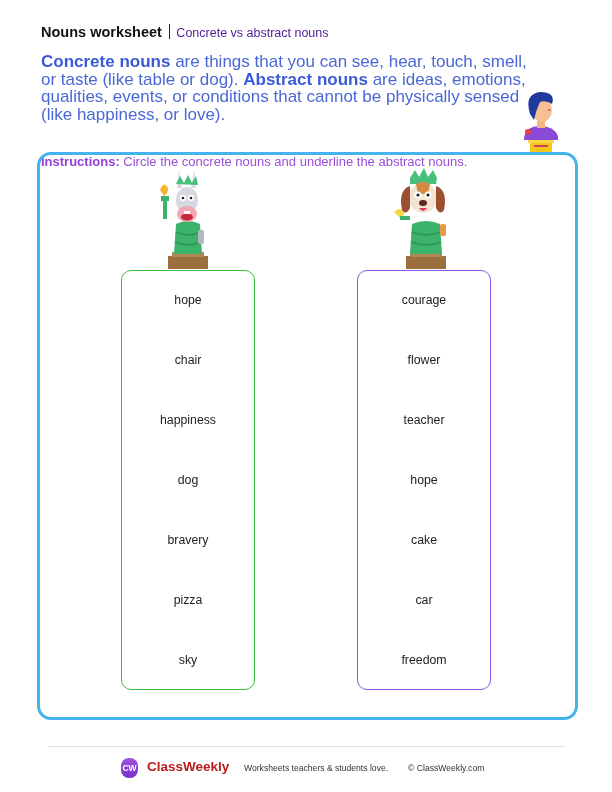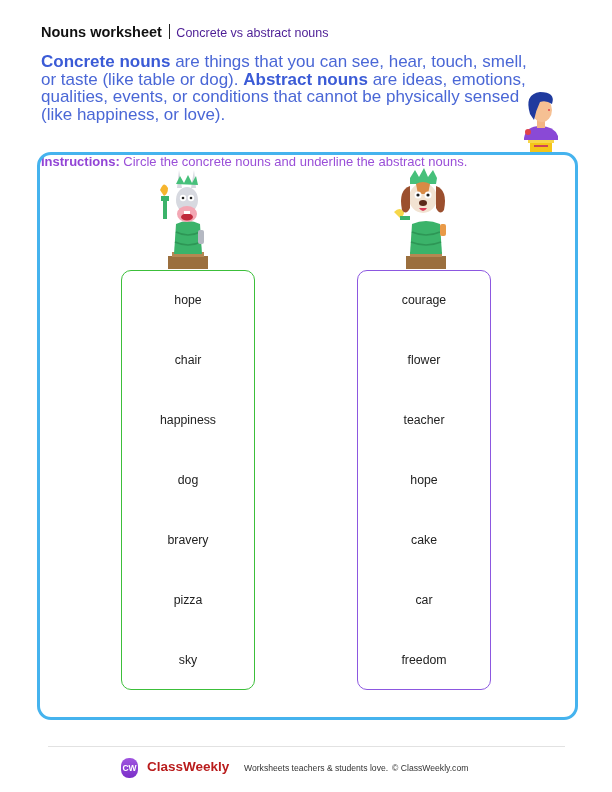--- a/index.html
+++ b/index.html
@@ -21,21 +21,21 @@
   .col { position:absolute; top:270px; width:132px; height:418px; border-radius:10px; background:#fff; }
   .col.left { left:121px; border:1.3px solid #3cbf3a; }
   .col.right { left:357px; border:1.3px solid #8c57e0; }
   .word { position:absolute; left:0; width:100%; text-align:center; font-size:12.3px; color:#222; }
   .footer-line { position:absolute; left:48px; top:746px; width:517px; height:1px; background:#e2e2e2; }
   .logo-box { position:absolute; left:121px; top:758px; width:17px; height:20px; border-radius:8px;
               background:linear-gradient(180deg,#a054e0,#7a2fc8); color:#fff; font-size:8.5px; font-weight:bold;
               text-align:center; line-height:20px; }
   .logo-text { position:absolute; left:147px; top:759px; font-size:13.5px; font-weight:bold; color:#b91c1c; }
   .tagline { position:absolute; left:244px; top:763px; font-size:8.6px; color:#333; white-space:nowrap; }
-  .tagline .copy { margin-left:4px; }
+  .tagline .copy { margin-left:20px; }
 </style>
 </head>
 <body>
 
 <div class="title">
   <b>Nouns worksheet</b><span class="sep"></span><span class="sub">Concrete vs abstract nouns</span>
 </div>
 
 <div class="intro">
   <b>Concrete nouns</b><span> are things that you can see, hear, touch, smell, or taste (like table or dog). </span><b>Abstract nouns</b><span> are ideas, emotions, qualities, events, or conditions that cannot be physically sensed (like happiness, or love).</span>

